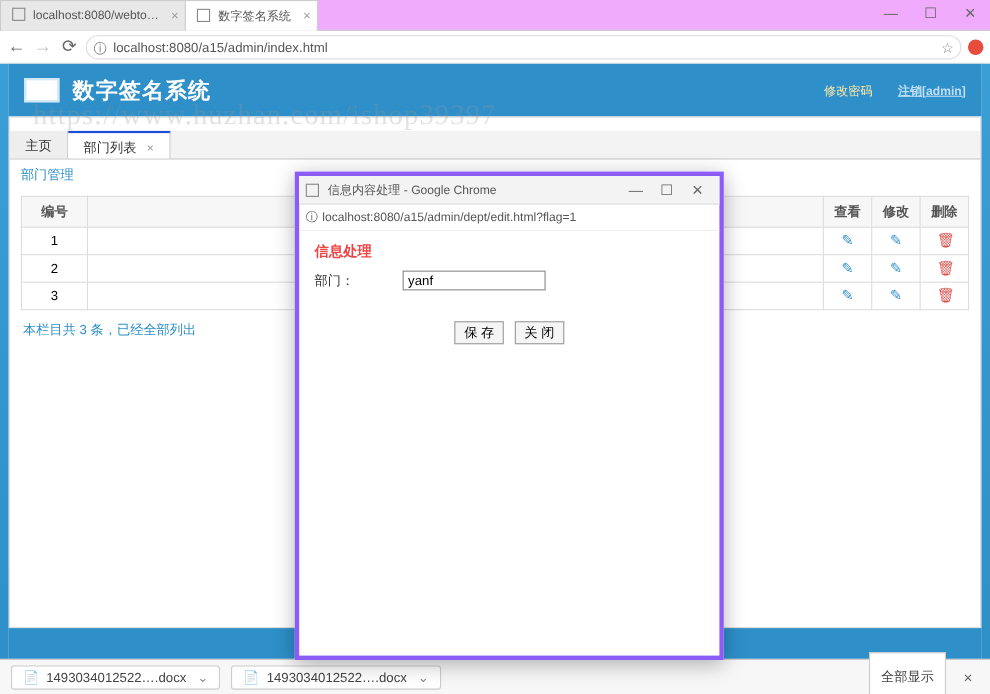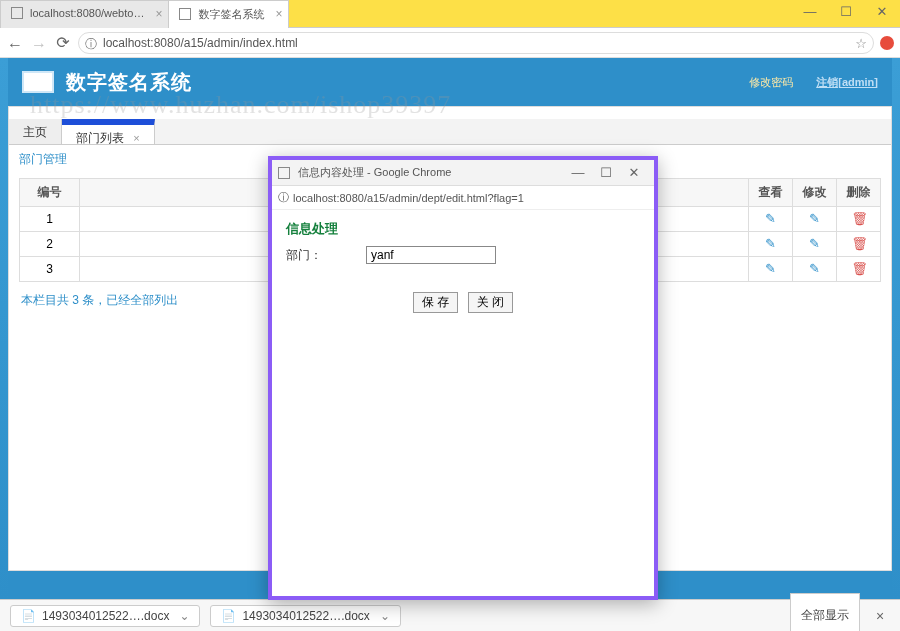--- a/index.html
+++ b/index.html
@@ -1,19 +1,19 @@
 <!DOCTYPE html>
 <html><head>
 <meta charset="utf-8">
 <style>
   * { box-sizing: border-box; margin: 0; padding: 0; }
   body { font-family: "Microsoft YaHei", Arial, sans-serif; font-size: 12px; background: #e8e8e8; width: 900px; height: 631px; overflow: hidden; position: relative; }
 
   
-  .browser-top { height: 28px; background: #fde047; display: flex; border-bottom: 1px solid #ccc; position: relative; }
+  .browser-top { height: 28px; background: #f0abfc; display: flex; border-bottom: 1px solid #ccc; position: relative; }
   .tab { height: 28px; padding: 6px 24px 6px 10px; border: 1px solid #ccc; border-bottom: none; background: #fff; font-size: 11px; color: #555; position: relative; margin-right: -1px; min-width: 120px; }
   .tab.inactive { background: #e8e8e8; }
   .tab .close-x { position: absolute; right: 6px; top: 6px; color: #999; font-size: 12px; }
   .tab-icon { display: inline-block; width: 12px; height: 12px; border: 1px solid #888; margin-right: 4px; vertical-align: -2px; }
   .win-controls { position: absolute; right: 0; top: 0; display: flex; }
   .win-btn { width: 36px; height: 24px; text-align: center; line-height: 24px; color: #666; font-size: 13px; }
 
   .addr-bar { height: 30px; background: #fff; border-bottom: 1px solid #ddd; display: flex; align-items: center; padding: 0 6px; gap: 6px; }
   .nav-btn { width: 18px; height: 18px; color: #666; font-size: 16px; text-align: center; line-height: 18px; }
   .url-field { flex: 1; height: 22px; border: 1px solid #ddd; border-radius: 11px; padding: 0 28px 0 24px; font-size: 12px; color: #555; position: relative; display: flex; align-items: center; }
@@ -38,41 +38,41 @@
   .sidebar { width: 112px; background: #fff; border-right: 1px solid #ddd; }
   .sidebar-accordion { background: #ffe79a; border: 1px solid #d7c06f; padding: 4px 8px; font-weight: bold; display: flex; align-items: center; }
   .accordion-arrow { margin-left: auto; font-size: 10px; color: #a88; }
   .sidebar ul { list-style: none; padding: 4px 0; }
   .sidebar li { padding: 3px 10px 3px 18px; font-size: 12px; color: #336; text-decoration: underline; cursor: pointer; position: relative; }
   .sidebar li::before { content: "▸"; position: absolute; left: 6px; top: 3px; color: #888; font-size: 10px; }
 
   .main { flex: 1; background: #fff; display: flex; flex-direction: column; border: 1px solid #ddd; }
   .main-tabs { height: 26px; border-bottom: 1px solid #ccc; display: flex; background: #f3f3f3; margin-top: 12px; }
   .main-tab { padding: 5px 14px; border-right: 1px solid #ccc; background: #eee; font-size: 12px; color: #333; position: relative; }
-  .main-tab.active { background: #fff; border-top: 6px solid #1d4ed8; }
+  .main-tab.active { background: #fff; border-top: 2px solid #1d4ed8; }
   .main-tab .tab-x { margin-left: 6px; color: #999; font-size: 11px; }
   .breadcrumb { padding: 6px 10px; color: #2e8fc9; font-size: 12px; }
 
   .data-table { margin: 4px 10px; border-collapse: collapse; width: calc(100% - 20px); }
   .data-table th, .data-table td { border: 1px solid #ddd; padding: 5px 8px; text-align: center; font-size: 12px; height: 22px; }
   .data-table th { background: #f7f7f7; color: #555; }
   .act-icon { display: inline-block; width: 14px; height: 14px; line-height: 14px; color: #2e8fc9; font-size: 13px; }
   .act-del { color: #d9534f; }
   .table-footer { padding: 6px 12px; color: #2e8fc9; font-size: 12px; }
 
   .watermark { position: absolute; top: 90px; left: 30px; font-size: 26px; color: rgba(150,150,150,0.28); font-family: serif; letter-spacing: 1px; z-index: 95; pointer-events:none; }
 
   
   .popup { position: absolute; left: 268px; top: 156px; width: 390px; height: 444px; background: #fff; border: 4px solid #8b5cf6; box-shadow: 0 4px 18px rgba(0,0,0,0.3); z-index: 90; display: flex; flex-direction: column; }
   .popup-titlebar { height: 26px; background: #f3f3f3; border-bottom: 1px solid #ddd; display: flex; align-items: center; padding: 0 6px; font-size: 11px; color: #555; }
   .popup-titlebar .spacer { flex: 1; }
   .popup-winbtn { width: 28px; text-align: center; font-size: 13px; color: #666; }
   .popup-addr { height: 24px; border-bottom: 1px solid #eee; display: flex; align-items: center; padding: 0 6px; font-size: 11px; color: #555; }
   .popup-body { padding: 10px 14px; }
-  .popup-h { font-weight: bold; font-size: 13px; margin-bottom: 8px; color: #15803d; font-family: Liberation Serif, serif; }
+  .popup-h { font-weight: bold; font-size: 13px; margin-bottom: 8px; color: #ef4444; font-family: Liberation Serif, serif; }
   .form-row { display: flex; align-items: flex-end; margin-bottom: 8px; }
   .form-row label { width: 80px; color: #333; }
   .form-row input { border: 1px solid #888; height: 18px; padding: 1px 4px; width: 130px; font-size: 12px; }
   .popup-buttons { text-align: center; margin-top: 28px; }
   .popup-buttons button { border: 1px solid #999; background: #f5f5f5; padding: 1px 8px; font-size: 12px; margin: 0 3px; cursor: pointer; }
 
   
   .app-footer { position: absolute; left: 8px; right: 8px; bottom: 0; height: 28px; background: #2e8fc9; color: #fff; text-align: center; line-height: 28px; font-size: 12px; }
 
   

